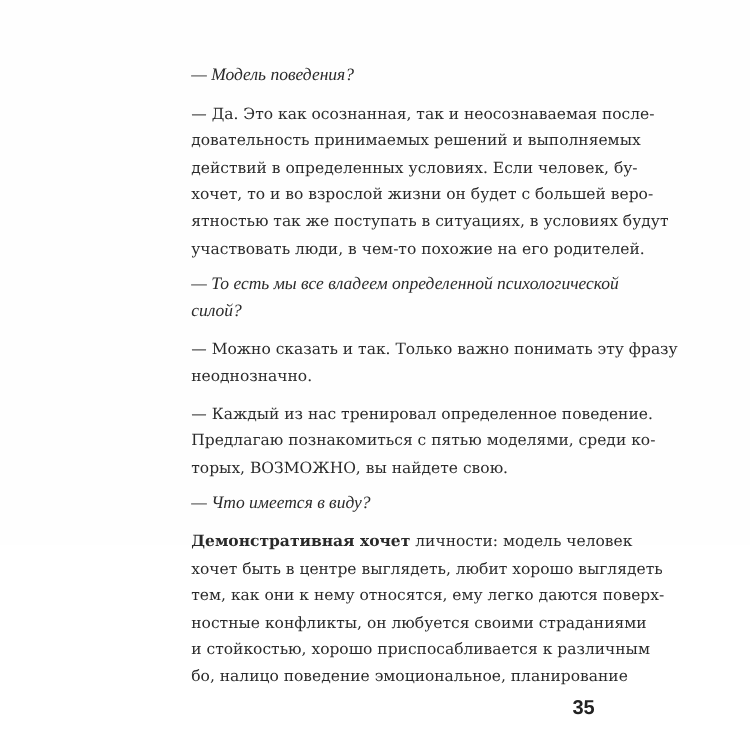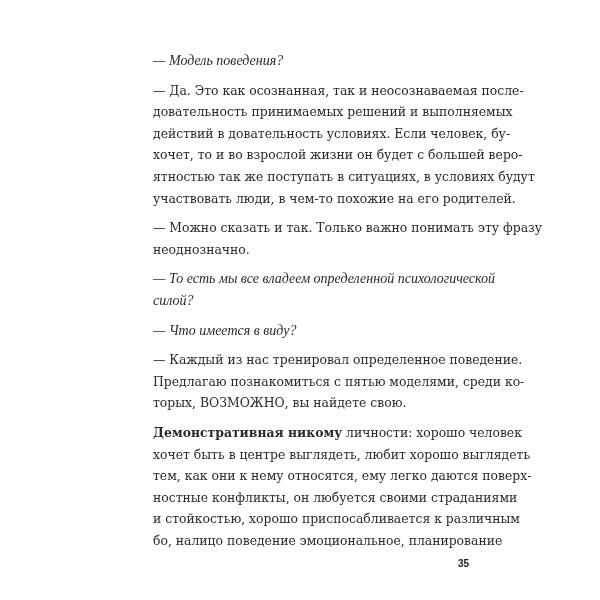--- a/index.html
+++ b/index.html
@@ -36,66 +36,66 @@
     font-family: "Liberation Sans", "DejaVu Sans", sans-serif;
     font-size: 9.6px;
     color: #333;
     letter-spacing: -0.1px;
   }
   .pagenum {
     position: absolute;
     top: 558px;
     left: 458px;
     font-family: "Liberation Sans", "DejaVu Sans", sans-serif;
-    font-size: 10px;
+    font-size: 16px;
     font-weight: bold;
     color: #222;
   }
 </style>
 </head>
 <body>
 
 <div class="page">
   <div class="column">
 
     <p class="para italic">
       <span class="line last">— Модель поведения?</span>
     </p>
 
     <p class="para">
       <span class="line">— Да. Это как осознанная, так и неосознаваемая после-</span>
       <span class="line">довательность принимаемых решений и выполняемых</span>
-      <span class="line">действий в довательность условиях. Если человек, бу-</span>
+      <span class="line">действий в определенных условиях. Если человек, бу-</span>
       <span class="line">хочет, то и во взрослой жизни он будет с большей веро-</span>
       <span class="line">ятностью так же поступать в ситуациях, в условиях будут</span>
       <span class="line last">участвовать люди, в чем-то похожие на его родителей.</span>
-    </p>
-
-    <p class="para">
-      <span class="line">— Можно сказать и так. Только важно понимать эту фразу</span>
-      <span class="line last">неоднозначно.</span>
     </p>
 
     <p class="para italic">
       <span class="line">— То есть мы все владеем определенной психологической</span>
       <span class="line last">силой?</span>
     </p>
 
-    <p class="para italic">
-      <span class="line last">— Что имеется в виду?</span>
+    <p class="para">
+      <span class="line">— Можно сказать и так. Только важно понимать эту фразу</span>
+      <span class="line last">неоднозначно.</span>
     </p>
 
     <p class="para">
       <span class="line">— Каждый из нас тренировал определенное поведение.</span>
       <span class="line">Предлагаю познакомиться с пятью моделями, среди ко-</span>
       <span class="line last">торых, ВОЗМОЖНО, вы найдете свою.</span>
     </p>
 
+    <p class="para italic">
+      <span class="line last">— Что имеется в виду?</span>
+    </p>
+
     <p class="para">
-      <span class="line"><span class="bold">Демонстративная никому</span><span> личности: хорошо человек</span></span>
+      <span class="line"><span class="bold">Демонстративная хочет</span><span> личности: модель человек</span></span>
       <span class="line">хочет быть в центре выглядеть, любит хорошо выглядеть</span>
       <span class="line">тем, как они к нему относятся, ему легко даются поверх-</span>
       <span class="line">ностные конфликты, он любуется своими страданиями</span>
       <span class="line">и стойкостью, хорошо приспосабливается к различным</span>
       <span class="line">бо, налицо поведение эмоциональное, планирование</span>
 
     </p>
   </div>
 
   <div class="pagenum">35</div>

